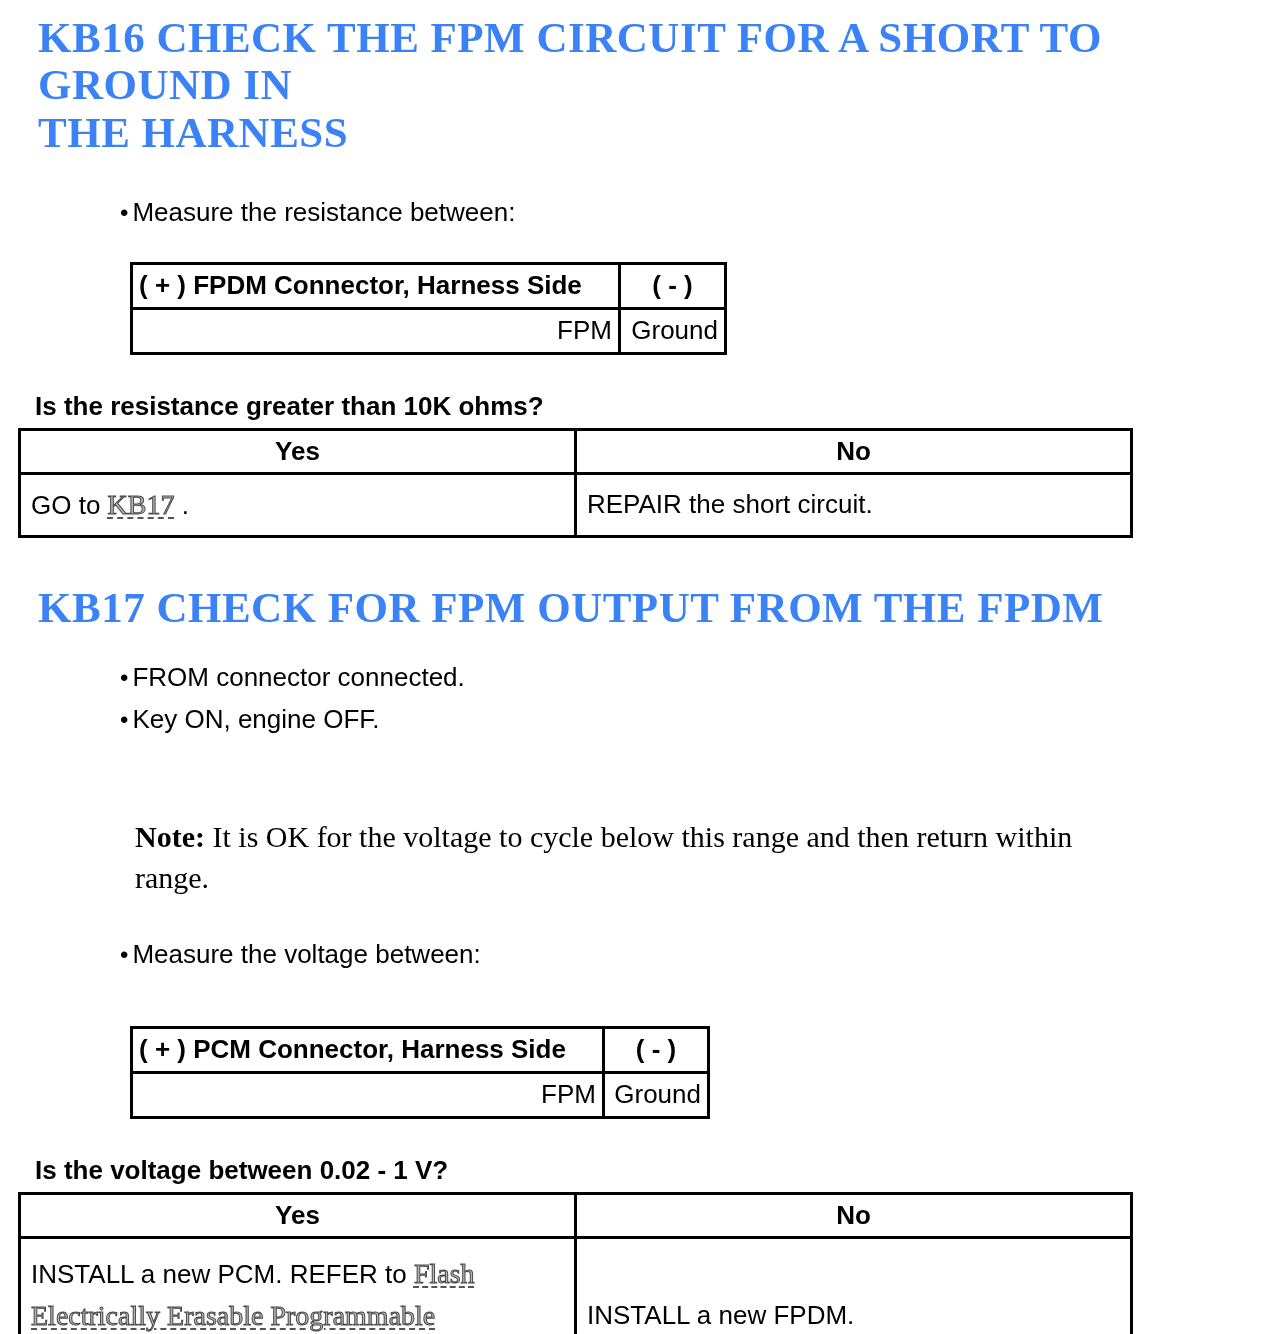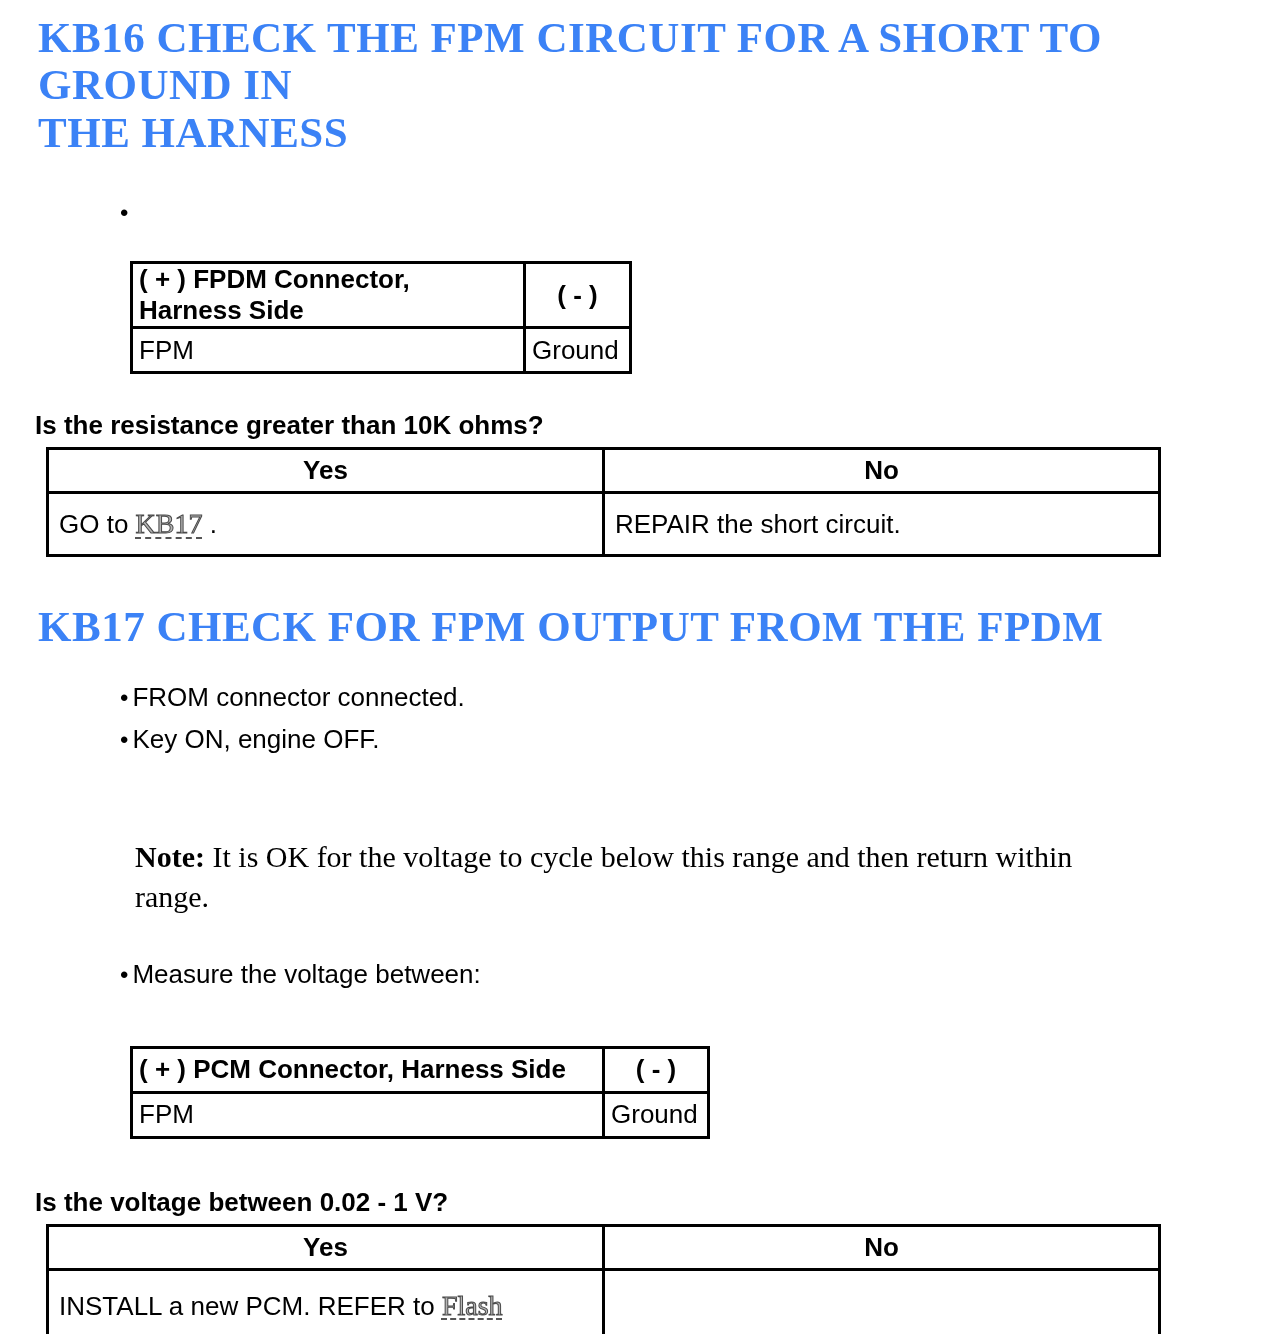--- a/index.html
+++ b/index.html
@@ -61,36 +61,36 @@
   .mtable th, .mtable td {
     border: 3px solid #000;
     font-size: 26px;
     height: 45px;
     padding: 0 6px;
     vertical-align: middle;
     background: #fff;
   }
   .mtable th.plus { text-align: left; font-weight: bold; }
   .mtable th.minus { text-align: center; font-weight: bold; }
-  .mtable td { text-align: left; font-weight: normal; }
-  .mtable.t1 { width: 502px; }
+  .mtable td { text-align: right; font-weight: normal; }
+  .mtable.t1 { width: 597px; }
   .mtable.t1 .col-minus { width: 106px; }
   .mtable.t3 { margin-top: 54px; width: 580px; }
   .mtable.t3 .col-minus { width: 105px; }
 
   
   .question {
     font-weight: bold;
     font-size: 26px;
     margin: 36px 0 6px 35px;
   }
-  .question.q2 { margin-top: 48px; }
-
-  
-  .dtable { margin-left: 46px; width: 1115px; table-layout: fixed; }
+  .question.q2 { margin-top: 36px; }
+
+  
+  .dtable { margin-left: 18px; width: 1115px; table-layout: fixed; }
   .dtable th {
     border: 3px solid #000;
     font-size: 26px;
     font-weight: bold;
     text-align: center;
     height: 44px;
     vertical-align: middle;
     background: #fff;
   }
   .dtable td {
@@ -122,20 +122,21 @@
 </head>
 <body>
 
 <div class="page">
 
   <div class="h1">KB16 CHECK THE FPM CIRCUIT FOR A SHORT TO GROUND IN
 THE HARNESS</div>
 
   <div class="bullet first">
     <span class="dot">•</span>
+    <span>Measure the resistance between:</span>
   </div>
 
   <table class="mtable t1">
     <colgroup>
         <col>
         <col class="col-minus">
       </colgroup>
     <tbody>
         <tr>
       <th class="plus">( + ) FPDM Connector, Harness Side</th>

